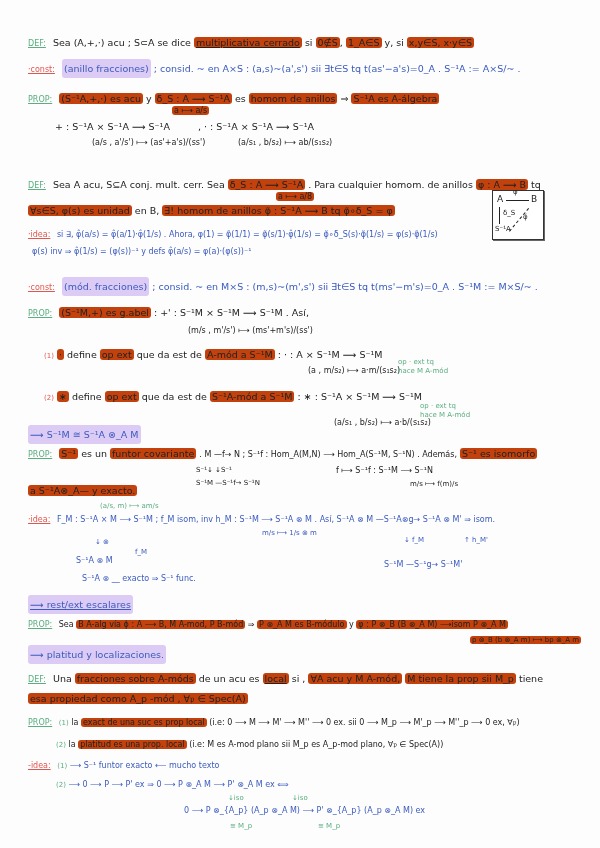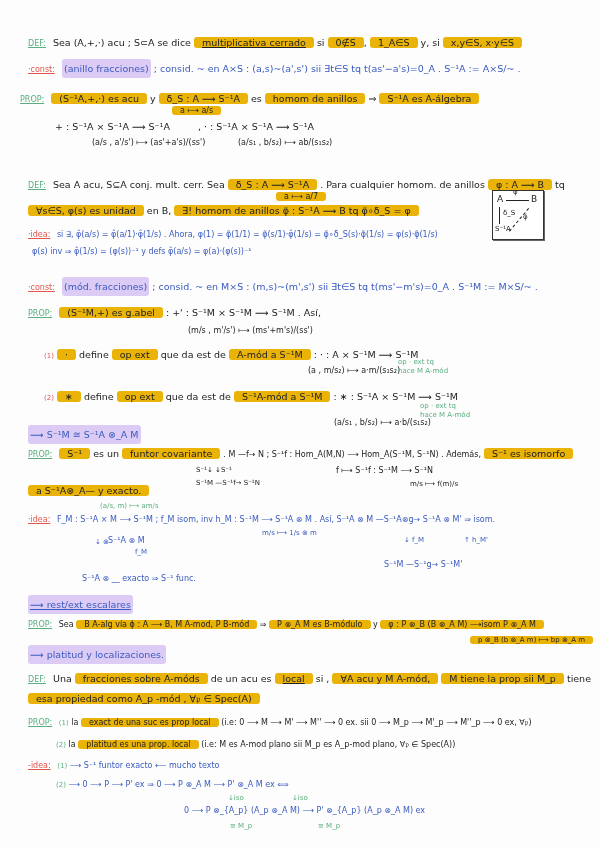--- a/index.html
+++ b/index.html
@@ -4,21 +4,21 @@
 <style>
   html,body{margin:0;padding:0;}
   body{width:600px;height:848px;background:#fdfdfd;position:relative;overflow:hidden;
        font-family:"DejaVu Sans",sans-serif;font-size:9.5px;color:#222;}
   .ln{position:absolute;white-space:nowrap;line-height:13px;}
   .tag{font-size:8px;text-decoration:underline;margin-right:4px;}
   .g{color:#5aae7f;}
   .r{color:#e0574f;}
   .b{color:#3a5bbf;}
   .k{color:#222;}
-  .hy{background:#eab308;border-radius:3px;padding:0 8px;}
+  .hy{background:#c2410c;border-radius:3px;padding:0 2px;}
   .hp{background:#dccbf5;border-radius:3px;padding:4px 2px;}
   .ul{text-decoration:underline;}
   .sm{font-size:8px;}
   .xs{font-size:7px;}
   .box{position:absolute;left:492px;top:190px;width:50px;height:48px;border:1.5px solid #333;
        background:#fff;box-shadow:1px 1px 0 #666;}
   .box span{position:absolute;font-size:9px;}
   .arrowline{position:absolute;background:#222;}
   .dash{position:absolute;border-top:1px dashed #222;transform-origin:0 0;}
 </style>
@@ -35,21 +35,21 @@
   <span>y, si</span>
   <span class="hy">x,y∈S, x·y∈S</span>
 </div>
 
 <div class="ln b" style="left:28px;top:62px;">
   <span class="tag r">·const:</span>
   <span class="hp">(anillo fracciones)</span>
   <span>; consid. ~ en A×S : (a,s)~(a',s') sii ∃t∈S tq t(as'−a's)=0_A . S⁻¹A := A×S/~ .</span>
 </div>
 
-<div class="ln k" style="left:20px;top:92px;">
+<div class="ln k" style="left:28px;top:92px;">
   <span class="tag g">PROP:</span>
   <span class="hy">(S⁻¹A,+,·) es acu</span>
   <span>y</span>
   <span class="hy">δ_S : A ⟶ S⁻¹A</span>
   <span>es</span>
   <span class="hy">homom de anillos</span>
   <span>⇒</span>
   <span class="hy">S⁻¹A es A-álgebra</span>
 </div>
 <div class="ln k sm" style="left:172px;top:104px;"><span class="hy">a ⟼ a/s</span></div>
@@ -59,21 +59,21 @@
 <div class="ln k sm" style="left:238px;top:136px;">(a/s₁ , b/s₂) ⟼ ab/(s₁s₂)</div>
 
 <div class="ln k" style="left:28px;top:178px;">
   <span class="tag g">DEF:</span>
   <span>Sea A acu, S⊆A conj. mult. cerr. Sea</span>
   <span class="hy">δ_S : A ⟶ S⁻¹A</span>
   <span>. Para cualquier homom. de anillos</span>
   <span class="hy">φ : A ⟶ B</span>
   <span>tq</span>
 </div>
-<div class="ln k sm" style="left:276px;top:190px;"><span class="hy">a ⟼ a/7</span></div>
+<div class="ln k sm" style="left:276px;top:190px;"><span class="hy">a ⟼ a/8</span></div>
 <div class="ln k" style="left:28px;top:204px;">
   <span class="hy">∀s∈S, φ(s) es unidad</span>
   <span>en B,</span>
   <span class="hy">∃! homom de anillos φ̃ : S⁻¹A ⟶ B tq φ̃∘δ_S = φ</span>
 </div>
 
 <div class="box">
   <span style="left:4px;top:3px;">A</span>
   <span style="left:38px;top:3px;">B</span>
   <span style="left:20px;top:-3px;font-size:7px;">φ</span>
@@ -155,21 +155,21 @@
 </div>
 
 <div class="ln g xs" style="left:100px;top:500px;">(a/s, m) ⟼ am/s</div>
 <div class="ln b sm" style="left:28px;top:513px;">
   <span class="tag r ul">·idea:</span>
   <span>F_M : S⁻¹A × M ⟶ S⁻¹M ; f_M isom, inv h_M : S⁻¹M ⟶ S⁻¹A ⊗ M . Así, S⁻¹A ⊗ M —S⁻¹A⊗g→ S⁻¹A ⊗ M' ⇒ isom.</span>
 </div>
 <div class="ln b xs" style="left:262px;top:527px;">m/s ⟼ 1/s ⊗ m</div>
 <div class="ln b xs" style="left:95px;top:536px;">↓ ⊗</div>
 <div class="ln b xs" style="left:135px;top:546px;">f_M</div>
-<div class="ln b sm" style="left:76px;top:534px;margin-left:32px;">S⁻¹A ⊗ M</div>
+<div class="ln b sm" style="left:76px;top:554px;">S⁻¹A ⊗ M</div>
 <div class="ln b xs" style="left:404px;top:534px;">↓ f_M</div>
 <div class="ln b xs" style="left:464px;top:534px;">↑ h_M'</div>
 <div class="ln b sm" style="left:384px;top:558px;">S⁻¹M —S⁻¹g→ S⁻¹M'</div>
 <div class="ln b sm" style="left:82px;top:572px;">S⁻¹A ⊗ __ exacto ⇒ S⁻¹ func.</div>
 
 <div class="ln b" style="left:28px;top:598px;">
   <span class="hp ul">⟶ rest/ext escalares</span>
 </div>
 
 <div class="ln k sm" style="left:28px;top:618px;">

